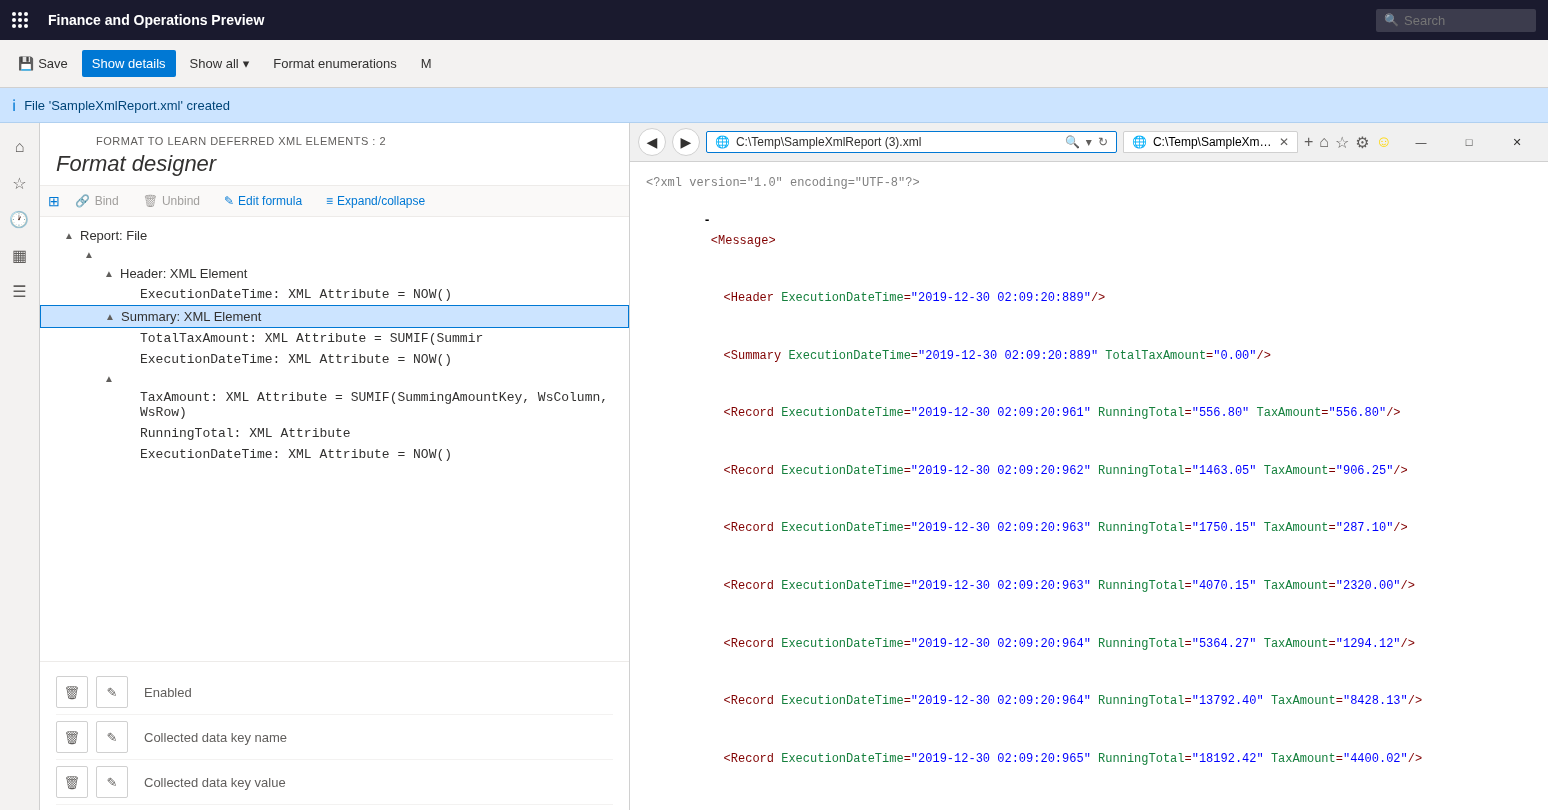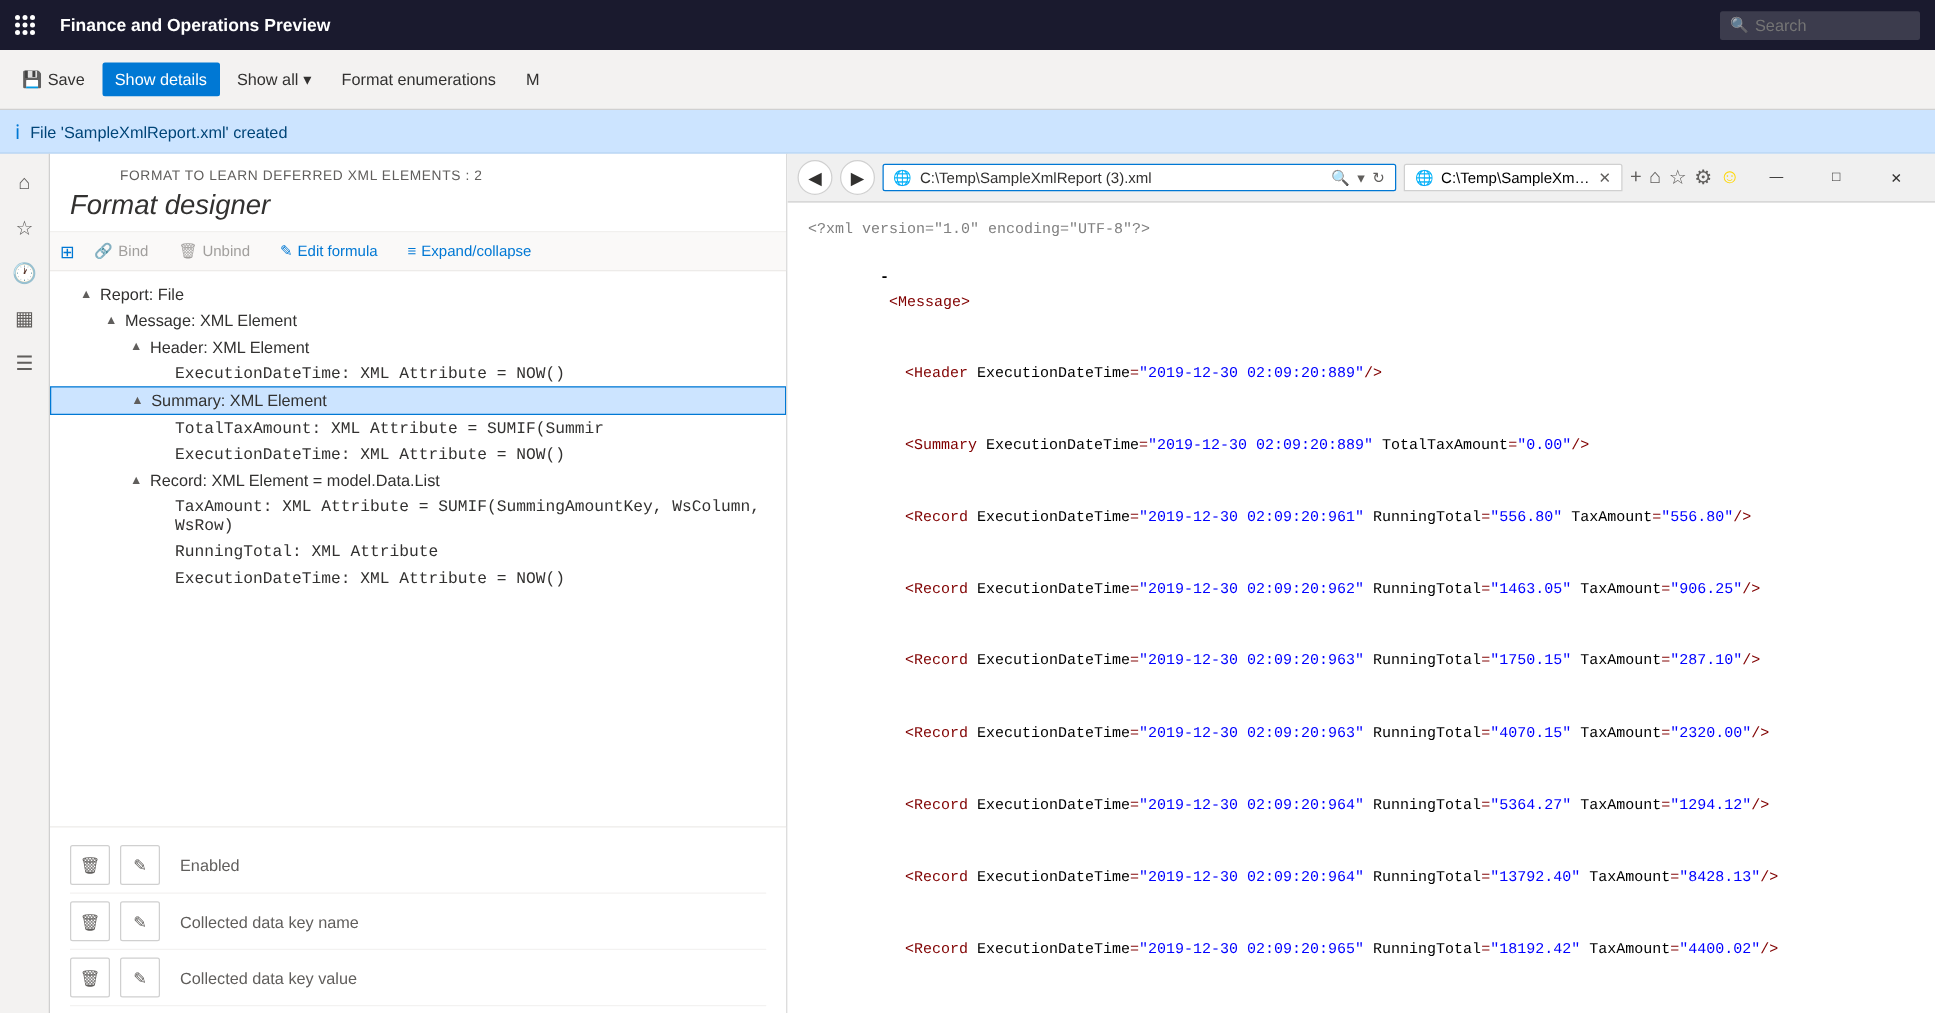--- a/index.html
+++ b/index.html
@@ -236,21 +236,21 @@
       overflow-y: auto;
       padding: 12px 16px;
       font-family: 'Courier New', monospace;
       font-size: 12px;
       line-height: 1.6;
       background: white;
     }
     .xml-line { white-space: pre; }
     .xml-prolog { color: #808080; }
     .xml-tag { color: #800000; }
-    .xml-attr-name { color: #000000; }
+    .xml-attr-name { color: #15803d; }
     .xml-attr-val { color: #0000ff; }
     .xml-collapse { color: #000; font-weight: bold; cursor: pointer; }
     .xml-indent-1 { padding-left: 20px; }
 
     
     .properties-area {
       border-top: 1px solid #edebe9;
       padding: 8px 16px;
       background: white;
     }
@@ -378,21 +378,20 @@
 
     <div class="tree">
 
       <div class="tree-item indent-1">
         <span class="tree-arrow">▲</span>
         <span class="tree-label">Report: File</span>
       </div>
 
       <div class="tree-item indent-2">
         <span class="tree-arrow">▲</span>
-        <span class="tree-label">Message: XML Element</span>
       </div>
 
       <div class="tree-item indent-3">
         <span class="tree-arrow">▲</span>
         <span class="tree-label">Header: XML Element</span>
       </div>
 
       <div class="tree-item indent-4">
         <span class="tree-arrow"></span>
         <span class="tree-label">ExecutionDateTime: XML Attribute = NOW()</span>
@@ -408,21 +407,20 @@
         <span class="tree-label" style="overflow:hidden;text-overflow:ellipsis;white-space:nowrap;max-width:350px;">TotalTaxAmount: XML Attribute = SUMIF(Summir</span>
       </div>
 
       <div class="tree-item indent-4">
         <span class="tree-arrow"></span>
         <span class="tree-label">ExecutionDateTime: XML Attribute = NOW()</span>
       </div>
 
       <div class="tree-item indent-3">
         <span class="tree-arrow">▲</span>
-        <span class="tree-label">Record: XML Element = model.Data.List</span>
       </div>
 
       <div class="tree-item indent-4">
         <span class="tree-arrow"></span>
         <span class="tree-label">TaxAmount: XML Attribute = SUMIF(SummingAmountKey, WsColumn, WsRow)</span>
       </div>
 
       <div class="tree-item indent-4">
         <span class="tree-arrow"></span>
         <span class="tree-label">RunningTotal: XML Attribute</span>

